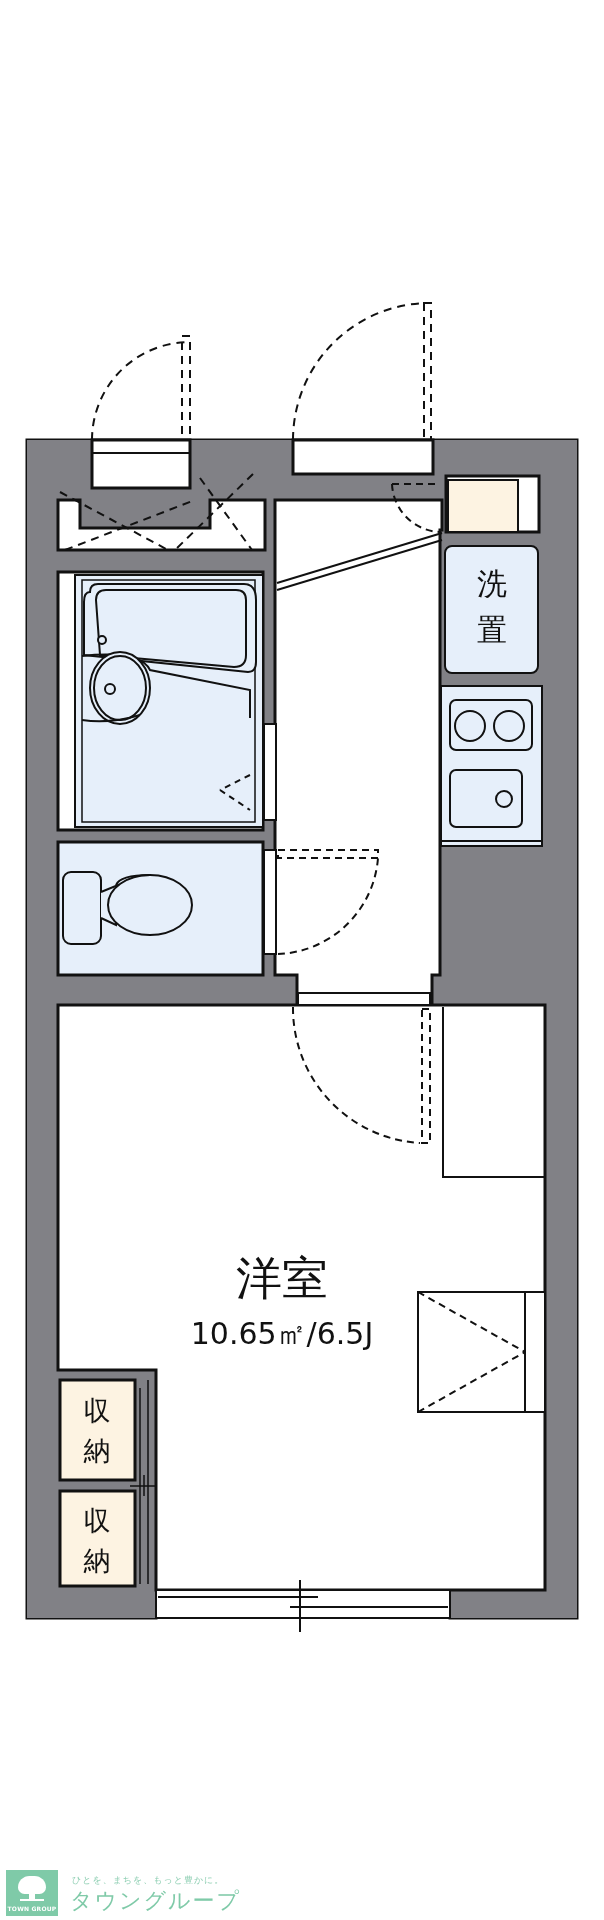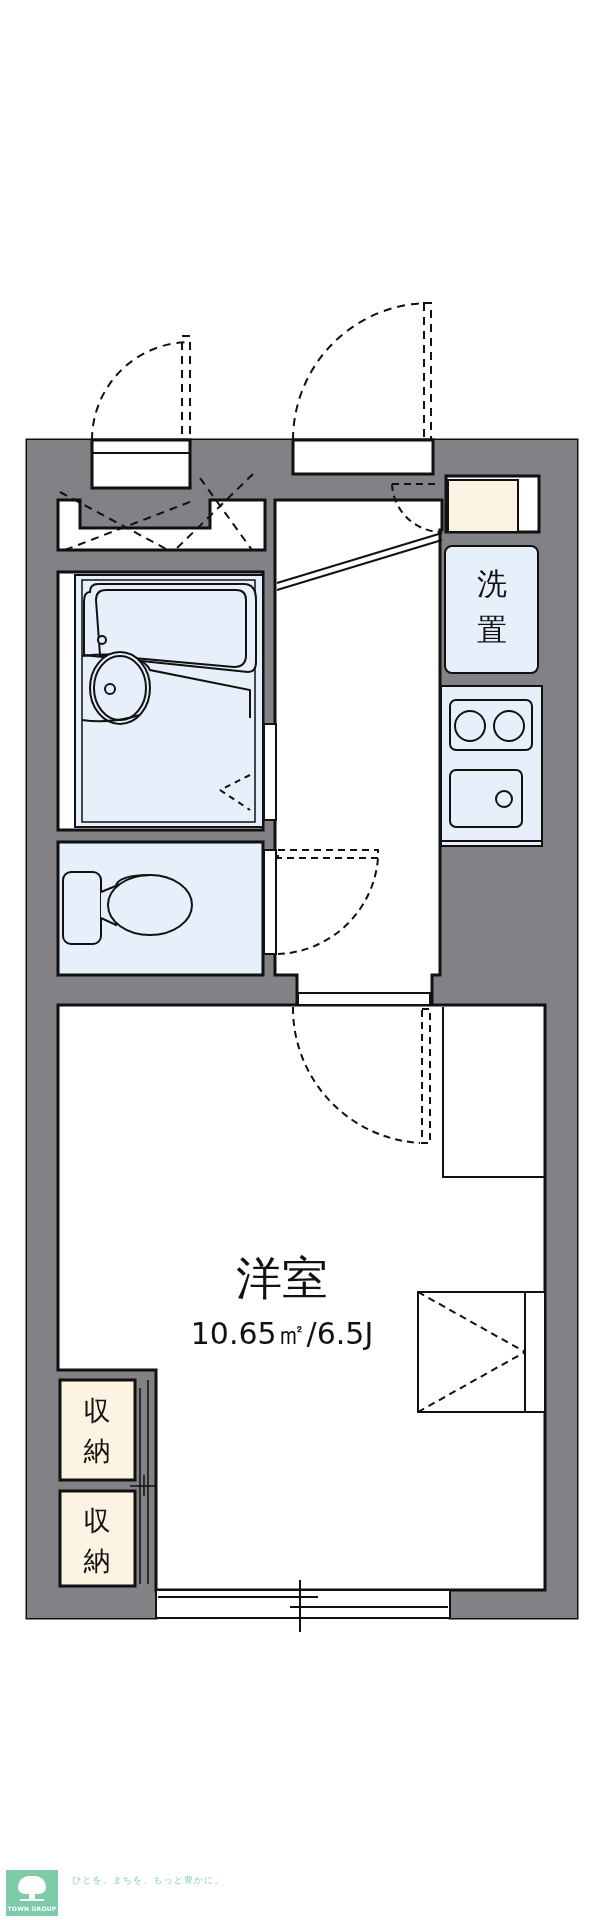--- a/index.html
+++ b/index.html
@@ -189,13 +189,14 @@
 </svg>
 
 <div class="logo">
   <div class="logo-box">
     <div class="tree"></div>
       <div class="trunk"></div>
       <div class="ground"></div>
     <div class="brand">TOWN GROUP</div>
   </div>
   <div class="slogan">ひとを、まちを、もっと豊かに。</div>
+  <div class="company">タウングループ</div>
 </div>
 
 </body></html>

